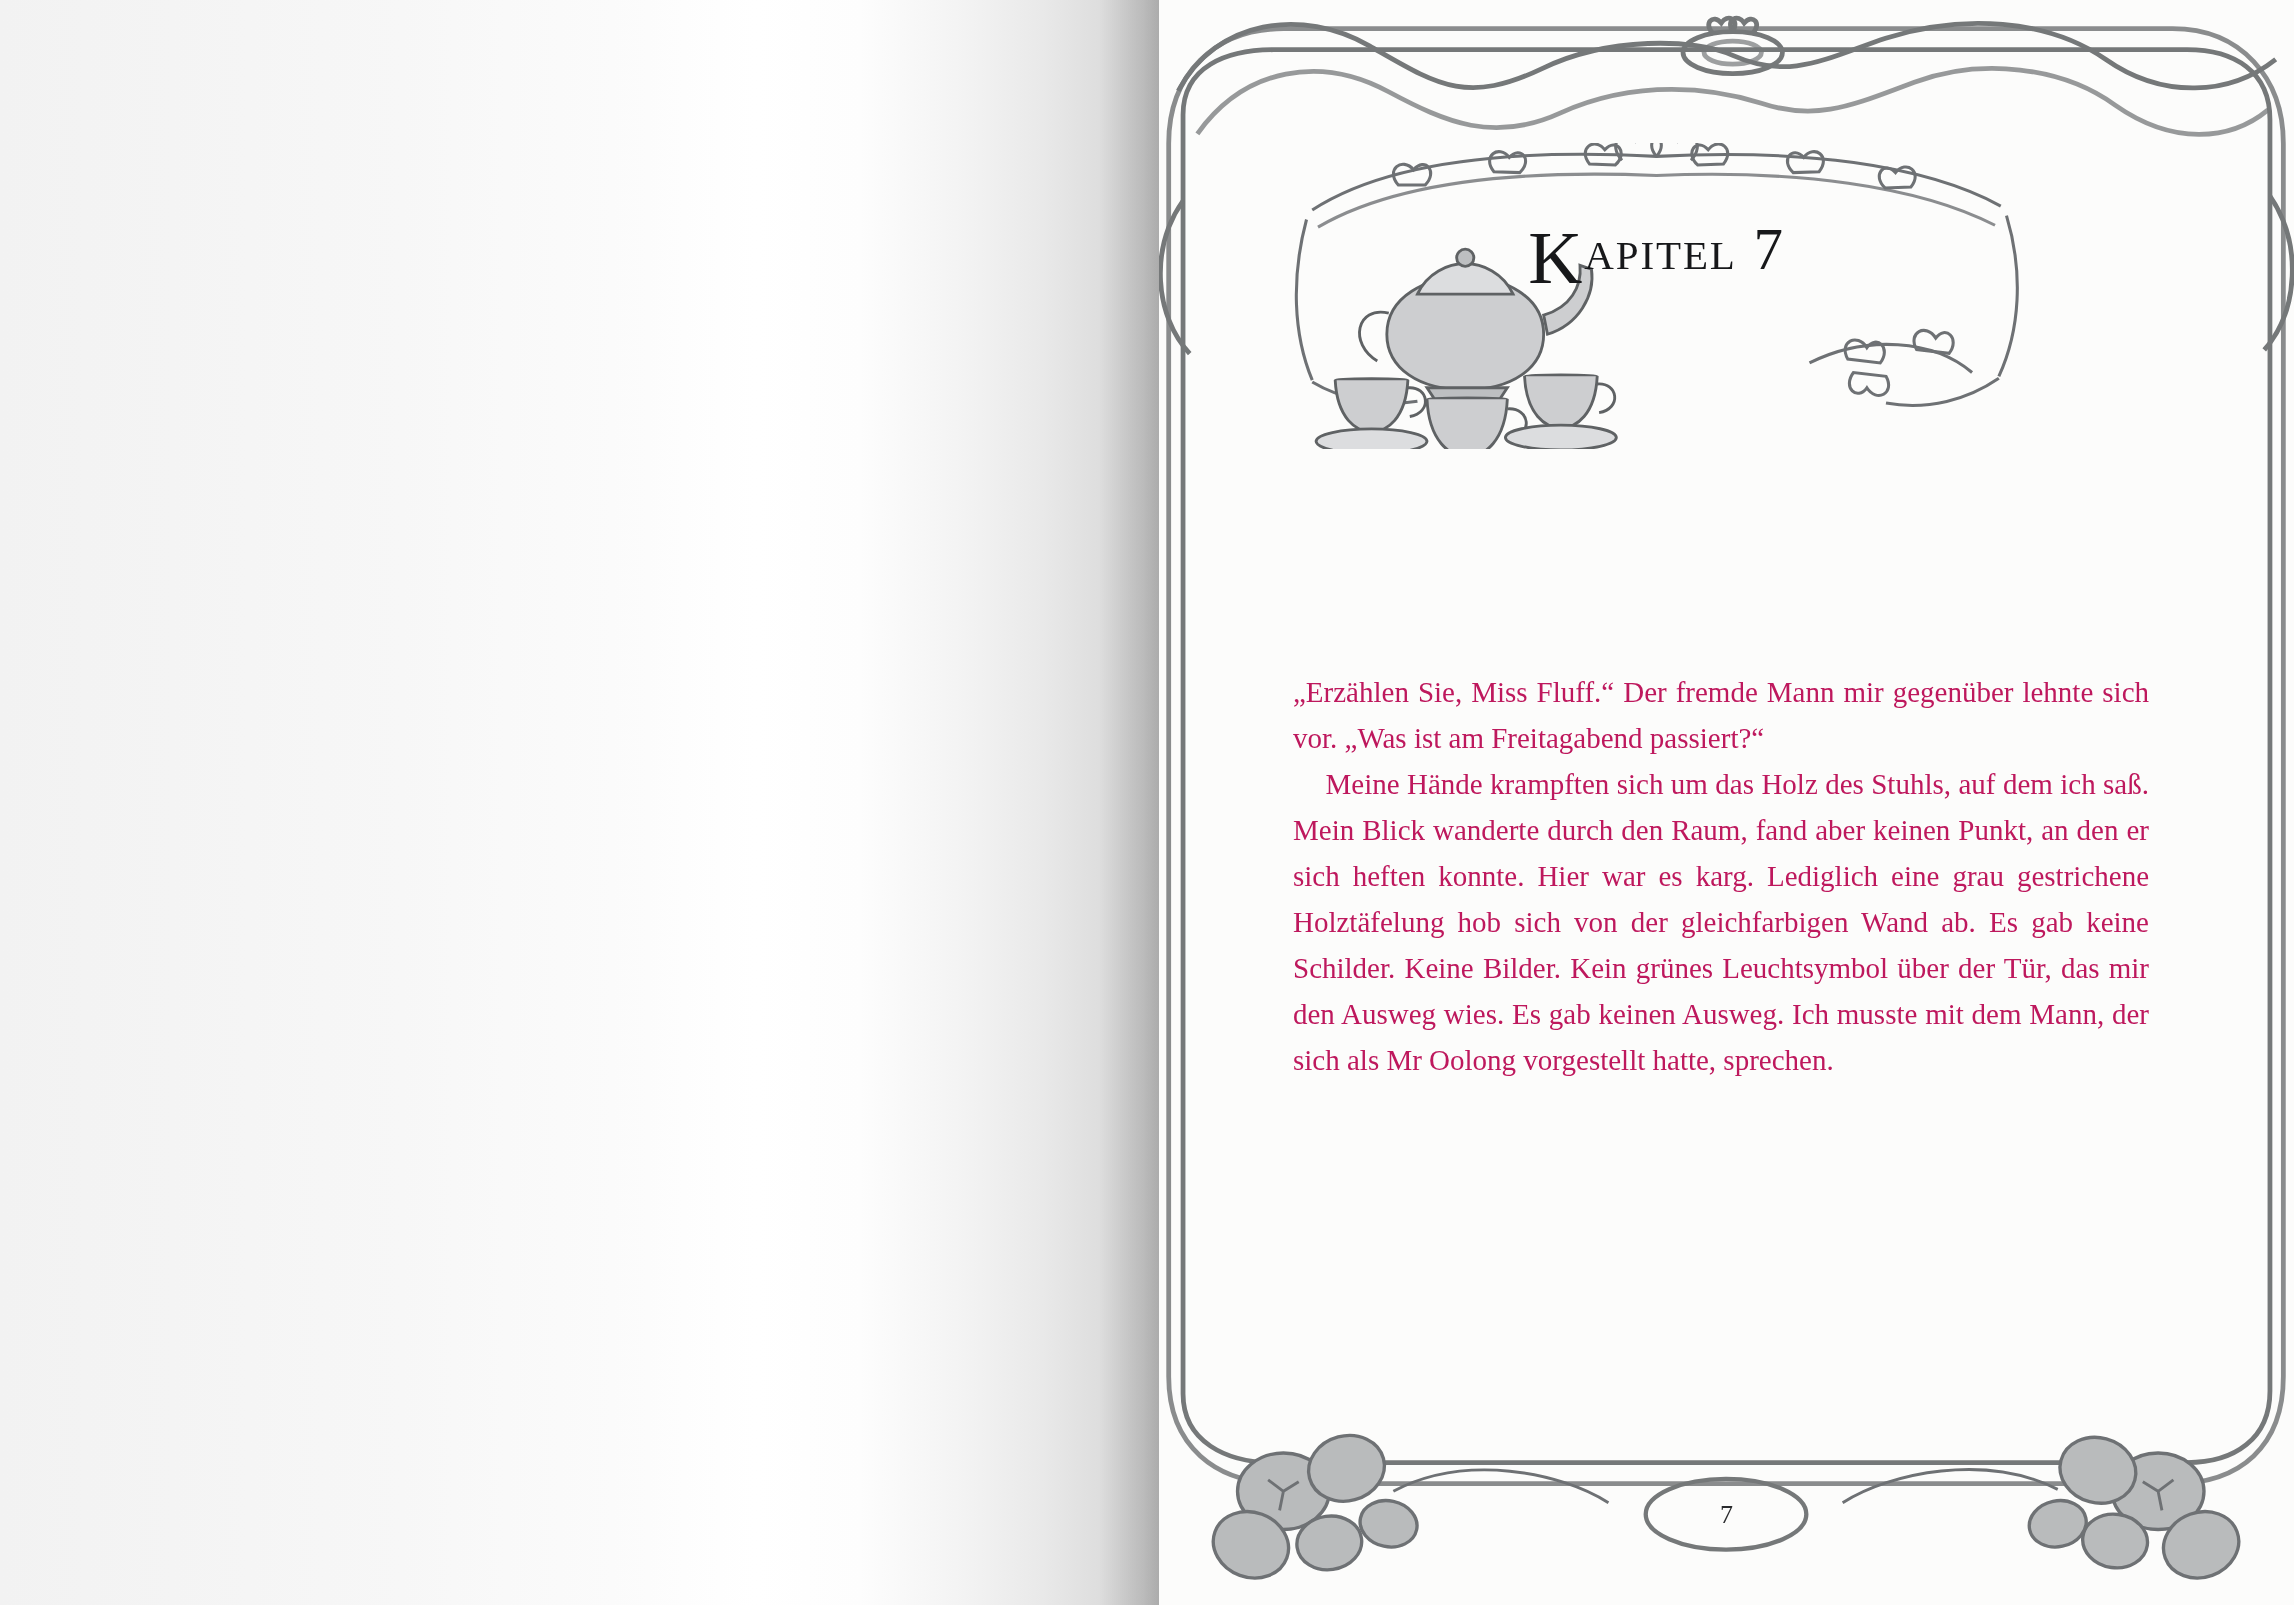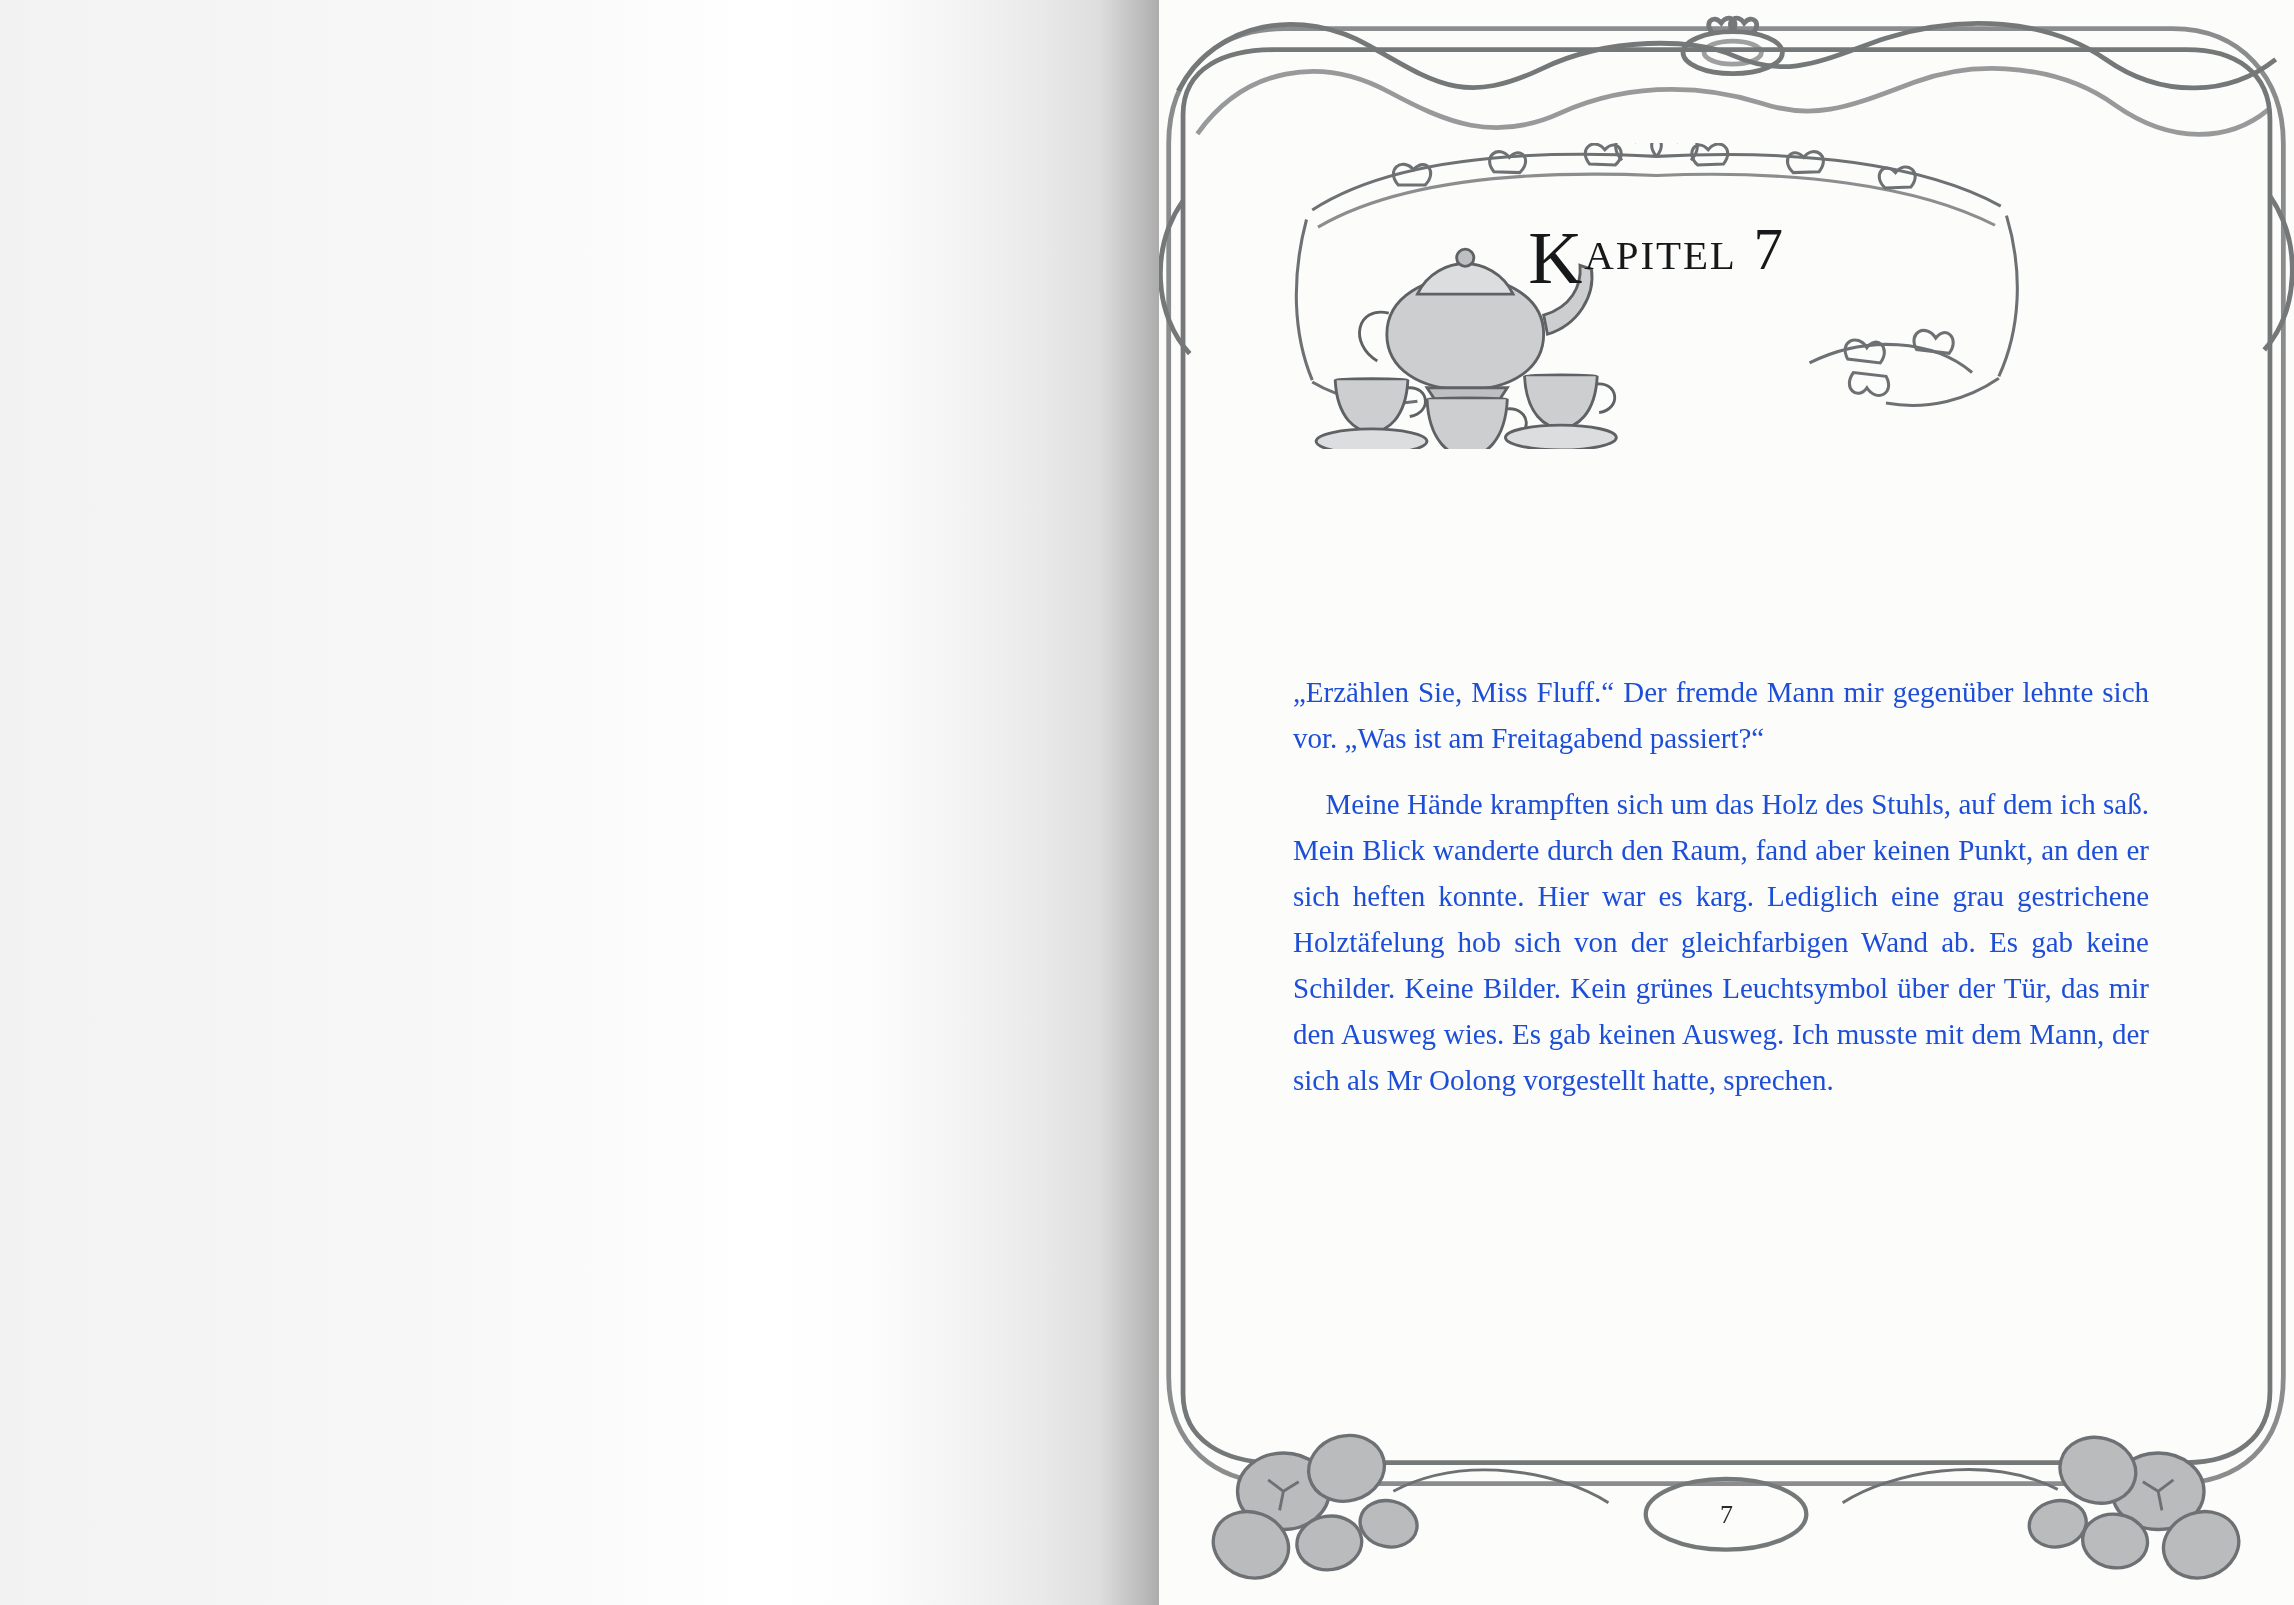--- a/index.html
+++ b/index.html
@@ -113,35 +113,34 @@
   .chapter-title .big {
     font-size: 75px;
   }
 
   
   .body-text {
     position: absolute;
     left: 134px;
     top: 669px;
     width: 856px;
-    color: #1d4ed8;
+    color: #be185d;
     font-family: "Liberation Serif", serif;
     font-size: 29px;
     line-height: 46px;
     text-align: justify;
     text-justify: inter-word;
     -webkit-hyphens: manual;
     hyphens: manual;
   }
   .body-text p {
     margin: 0;
   }
   .body-text p + p {
     text-indent: 32.5px;
-    margin-top: 20px;
   }
 
   
   .folio {
     position: absolute;
     left: 486px;
     top: 1479px;
     width: 163px;
     height: 71px;
     display: flex;

